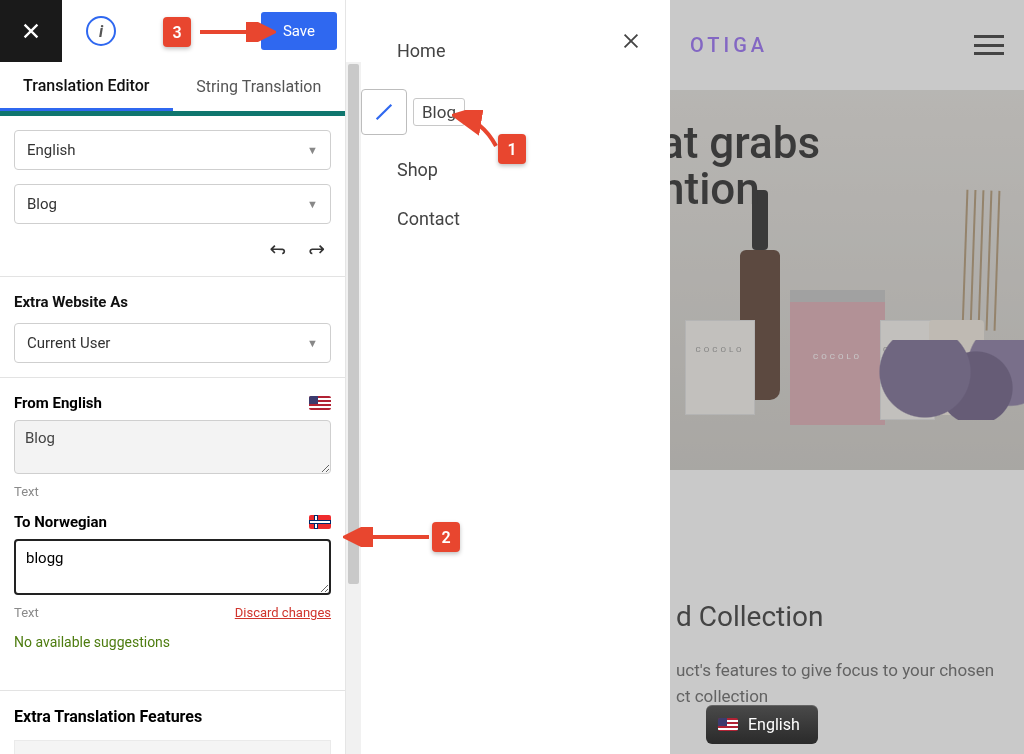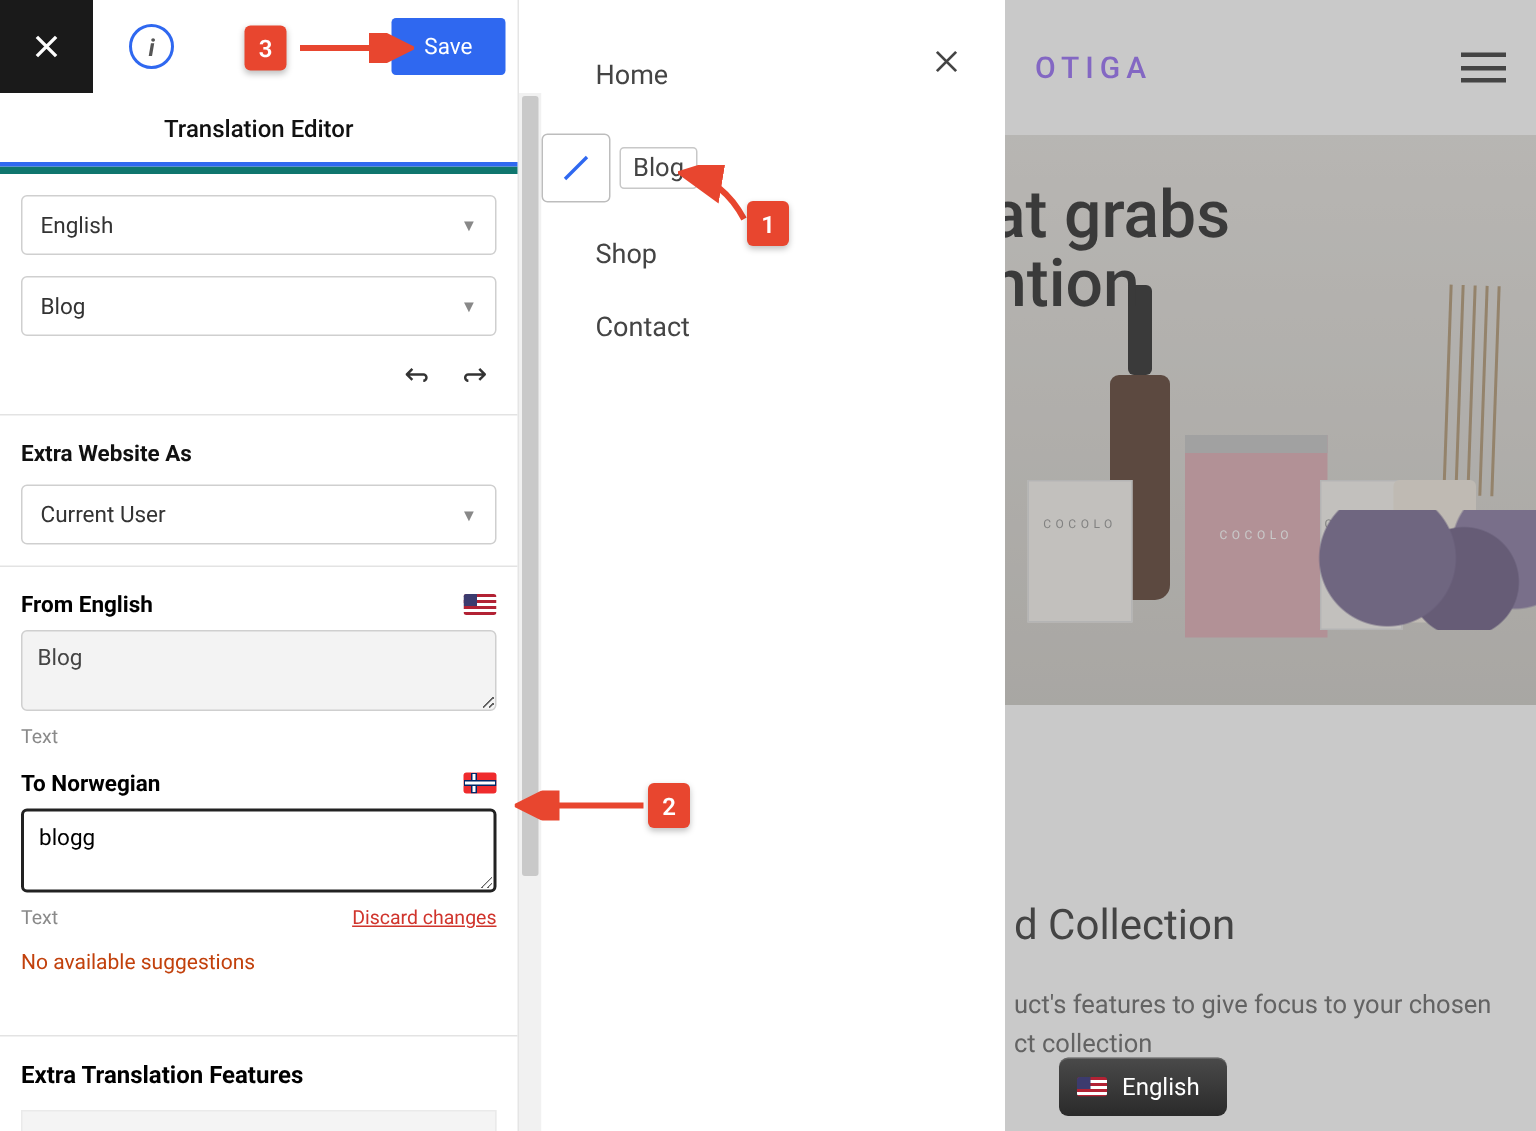--- a/index.html
+++ b/index.html
@@ -59,21 +59,21 @@
   .flag.no::after  { left:0; top:5px; width:100%; height:4px; box-shadow: inset 0 0 0 1px #002868; }
 
   .ta {
     width: 100%; border: 1px solid #cfcfcf; border-radius: 4px; padding: 8px 10px;
     font-size: 15px; resize: both; min-height: 38px; font-family: inherit;
   }
   .ta.readonly { background: #f3f3f3; color: #444; }
   .ta.to { border: 2px solid #222; }
   .subtext { font-size: 13px; color: #8a8a8a; margin: 6px 0 14px; }
   .discard { float: right; color: #d0342c; font-size: 13px; text-decoration: underline; }
-  .suggest { color: #c2410c; font-size: 14px; margin: 6px 0 40px; }
+  .suggest { color: #4d7c0f; font-size: 14px; margin: 6px 0 40px; }
   .extra-title { font-size: 16px; font-weight: 700; margin: 6px 0 14px; }
   .extra-box { height: 36px; background: #f4f4f4; border: 1px solid #eaeaea; margin-bottom: 30px; }
 
   .scroll-track {
     position: absolute; left: 346px; top: 62px; width: 15px; height: 692px;
     background: #f1f1f1;
   }
   .scroll-thumb { position: absolute; left: 2px; top: 2px; width: 11px; height: 520px; background: #c9c9c9; border-radius: 2px; }
 
   
@@ -154,20 +154,21 @@
     </div>
     <div class="info-circle">
       <span>i</span>
     </div>
     <div class="spacer"></div>
     <button class="save-btn">Save</button>
   </div>
 
   <div class="tabs-row">
     <div class="tab active">Translation Editor</div>
+    <div class="tab">String Translation</div>
   </div>
 
   <div class="panel">
 
     <div class="sel">
       <span>English</span>
       <span class="caret">▼</span>
     </div>
     <div class="sel">
       <span>Blog</span>

